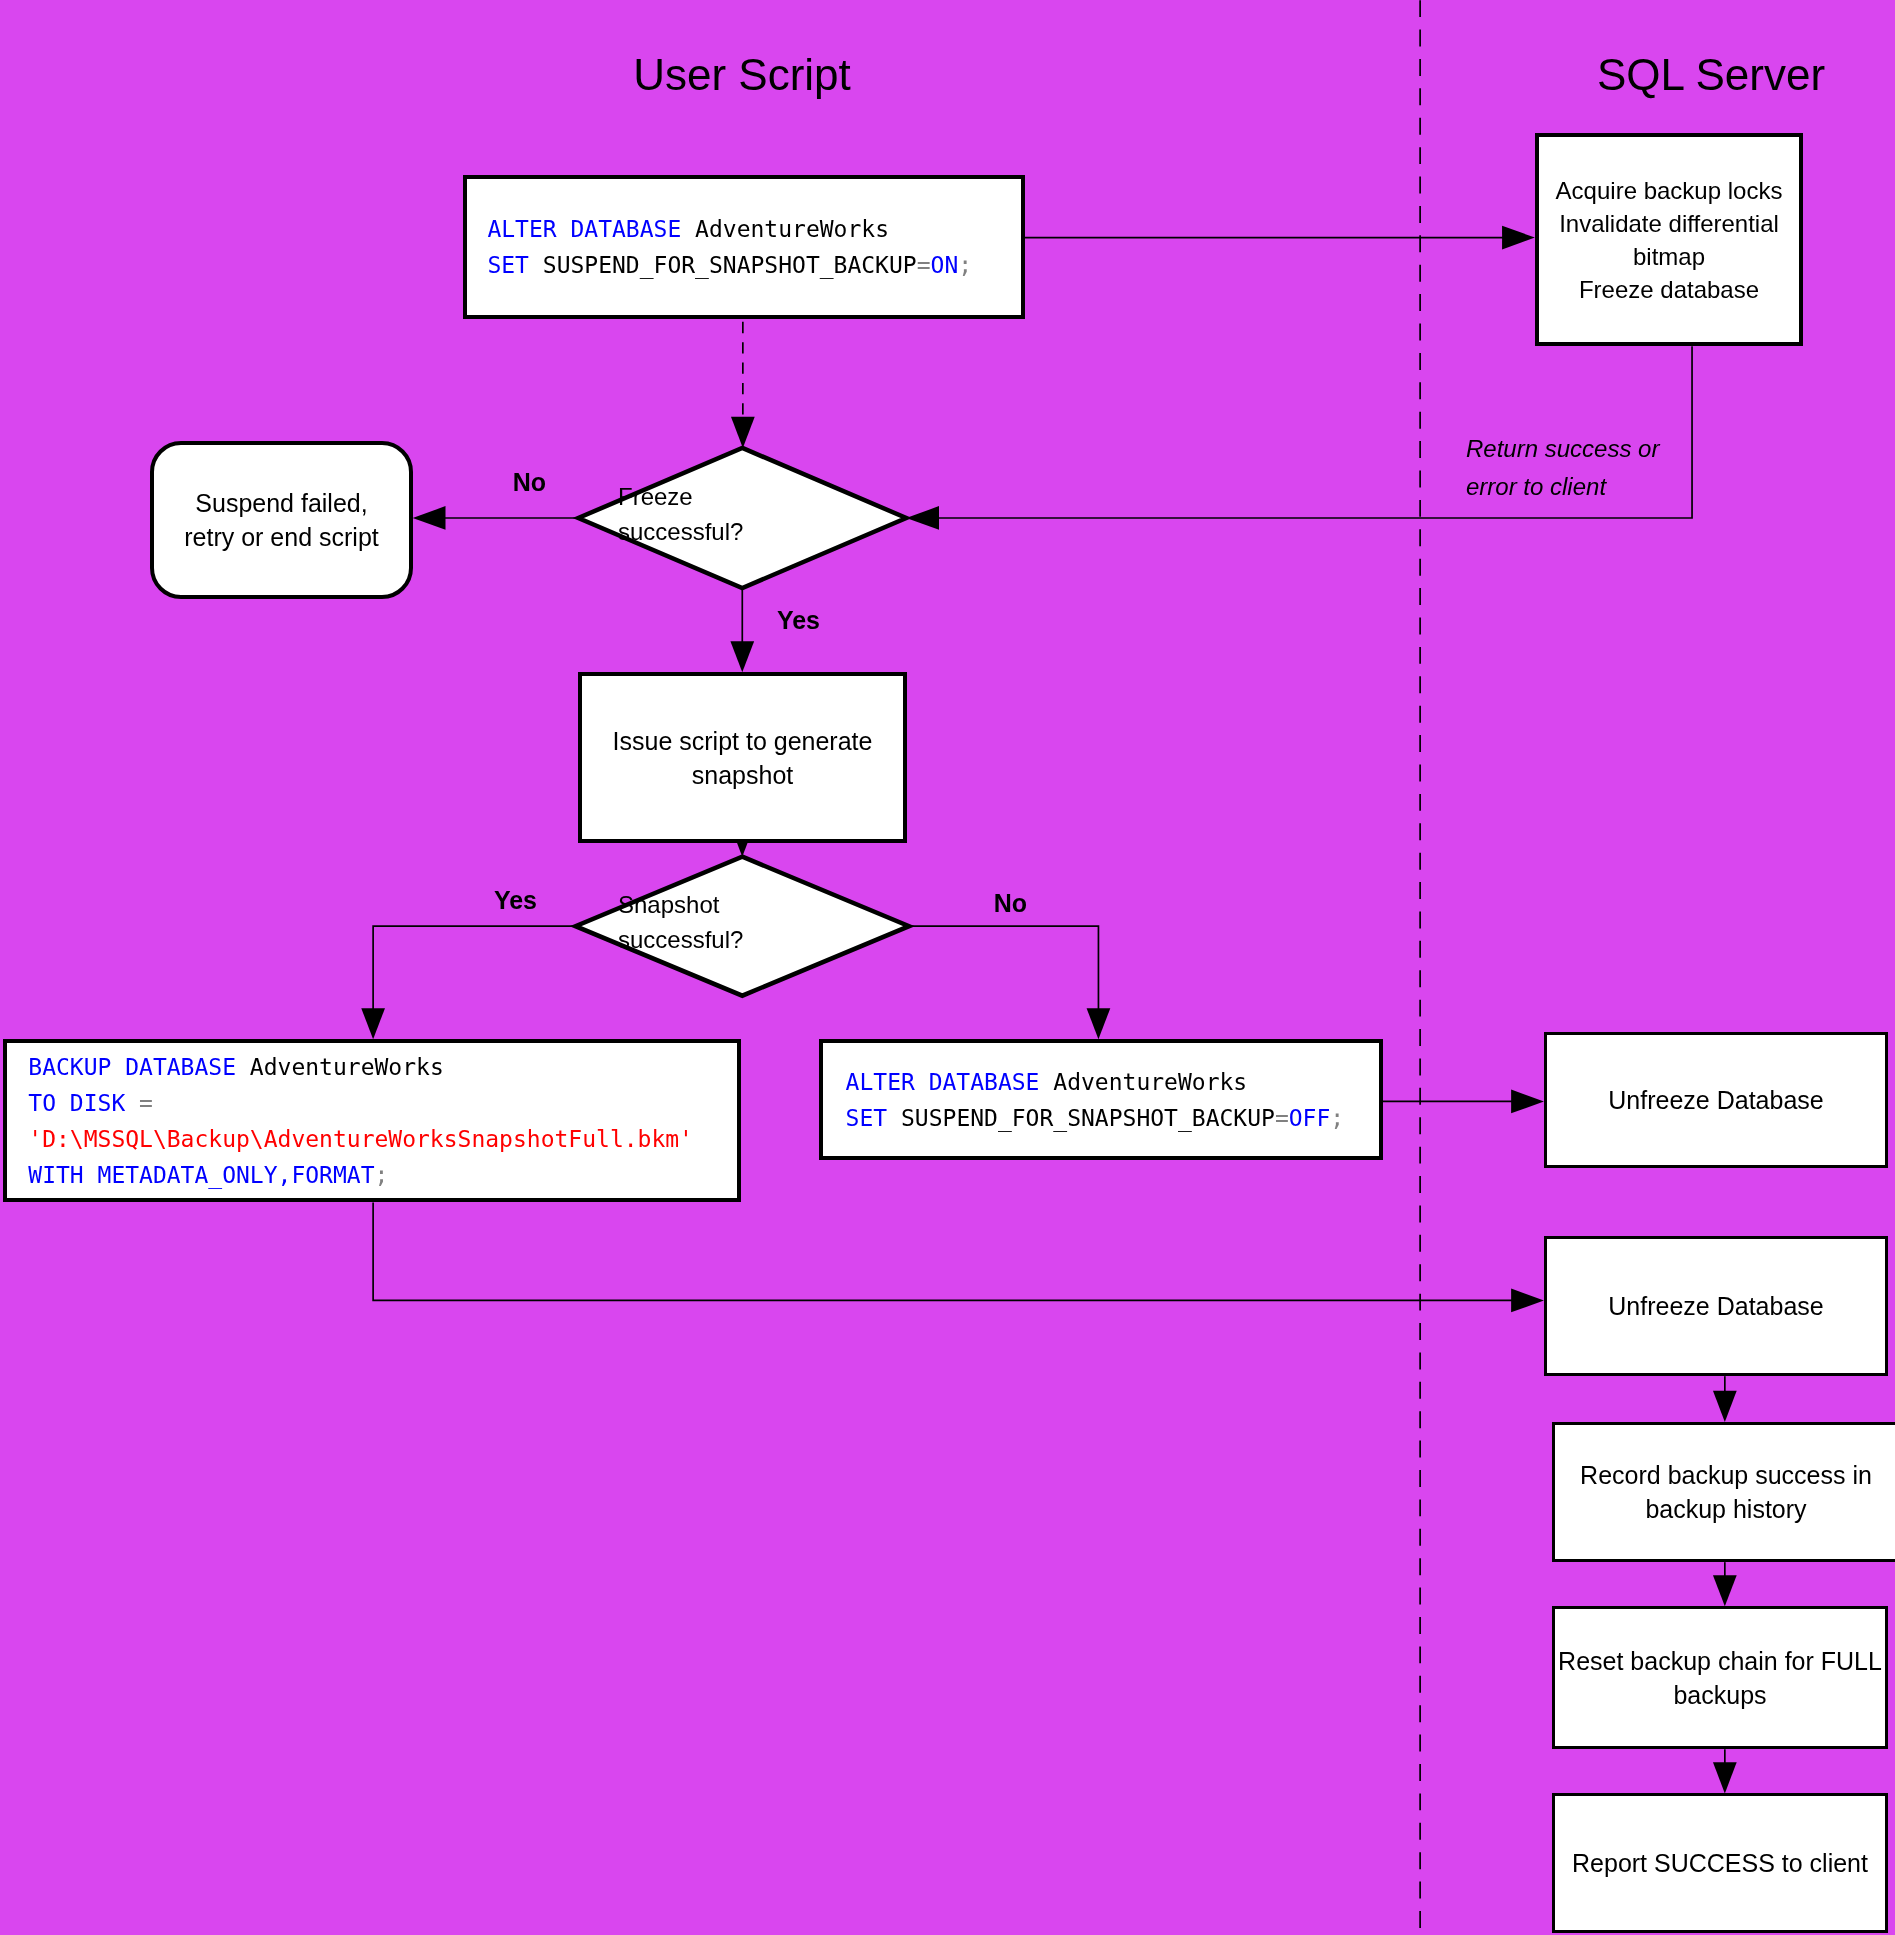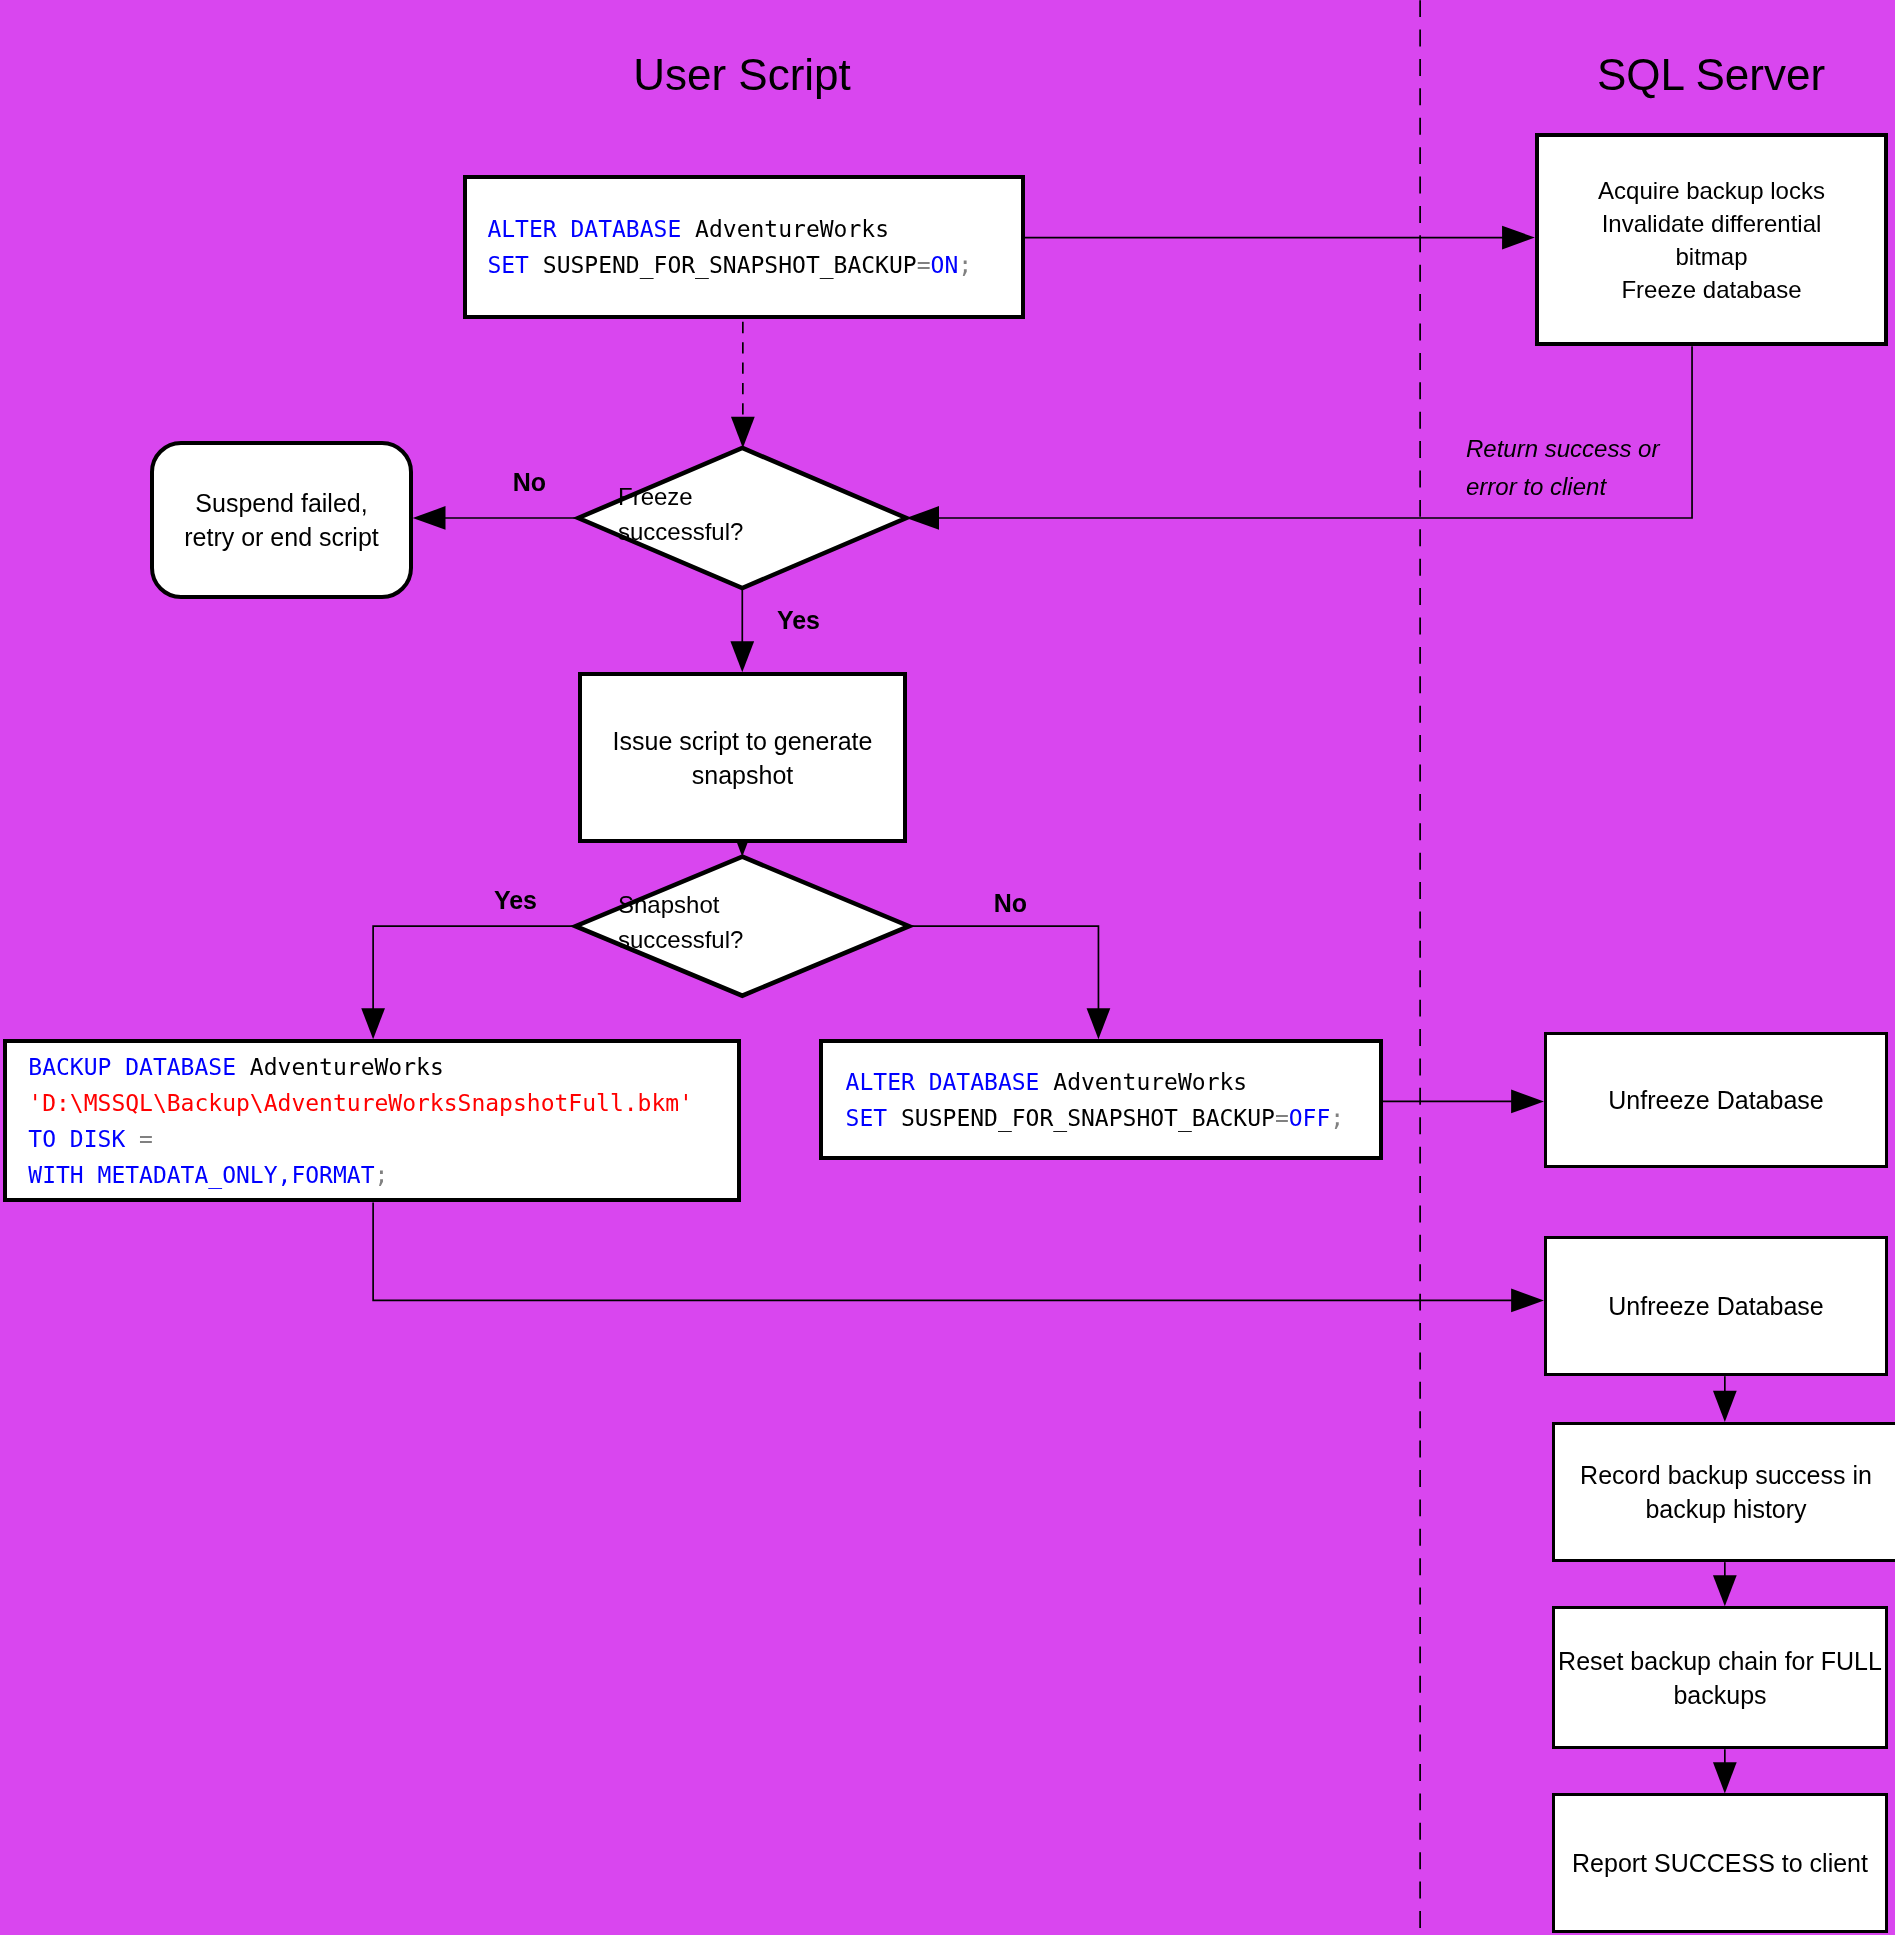--- a/index.html
+++ b/index.html
@@ -129,21 +129,21 @@
   </svg>
 
   <div class="title" style="left:544px; top:50px; width:396px;">User Script</div>
   <div class="title" style="left:1513px; top:50px; width:396px;">SQL Server</div>
 
   <div class="box" style="left:463px; top:175px; width:562px; height:144px; padding-left:20.4px;">
     <div class="code"><span class="kw">ALTER DATABASE</span><span class="plain"> AdventureWorks</span></div>
     <div class="code"><span class="kw">SET</span><span class="plain"> SUSPEND_FOR_SNAPSHOT_BACKUP</span><span class="op">=</span><span class="kw">ON</span><span class="op">;</span></div>
   </div>
 
-  <div class="box centered" style="left:1535px; top:133px; width:353px; height:213px;">
+  <div class="box centered" style="left:1535px; top:133px; width:268px; height:213px;">
     <div class="acquire-text">Acquire backup locks</div>
     <div class="acquire-text">Invalidate differential</div>
     <div class="acquire-text">bitmap</div>
     <div class="acquire-text">Freeze database</div>
   </div>
 
   <div class="note" style="left:1466px; top:430px;font-style:italic;">
     <div>Return success or</div>
     <div>error to client</div>
   </div>
@@ -169,22 +169,22 @@
   <div class="diamond-label" style="left:618px; top:887px;">
     <div>Snapshot</div>
     <div>successful?</div>
   </div>
 
   <div class="edge-label" style="left:469px; top:886px;">Yes</div>
   <div class="edge-label" style="left:959px; top:889px;">No</div>
 
   <div class="box" style="left:2.8px; top:1039px; width:738px; height:163px; padding-left:21.5px;">
     <div class="code"><span class="kw">BACKUP DATABASE</span><span class="plain"> AdventureWorks</span></div>
+    <div class="code"><span class="kw">TO DISK</span><span class="op"> =</span></div>
     <div class="code"><span class="str">'D:\MSSQL\Backup\AdventureWorksSnapshotFull.bkm'</span></div>
-    <div class="code"><span class="kw">TO DISK</span><span class="op"> =</span></div>
     <div class="code"><span class="kw">WITH METADATA_ONLY,FORMAT</span><span class="op">;</span></div>
   </div>
 
   <div class="box" style="left:819px; top:1039px; width:564px; height:121px; padding-left:22.6px;">
     <div class="code"><span class="kw">ALTER DATABASE</span><span class="plain"> AdventureWorks</span></div>
     <div class="code"><span class="kw">SET</span><span class="plain"> SUSPEND_FOR_SNAPSHOT_BACKUP</span><span class="op">=</span><span class="kw">OFF</span><span class="op">;</span></div>
   </div>
 
   <div class="box thin centered" style="left:1544px; top:1032px; width:344px; height:136px;">
     <div class="flow-text">Unfreeze Database</div>

